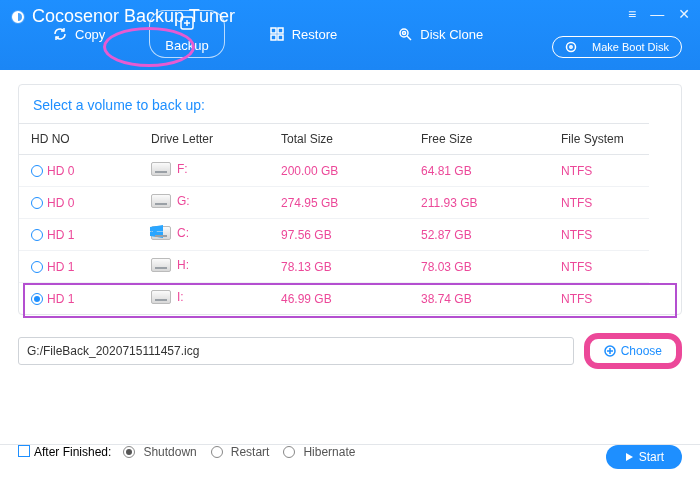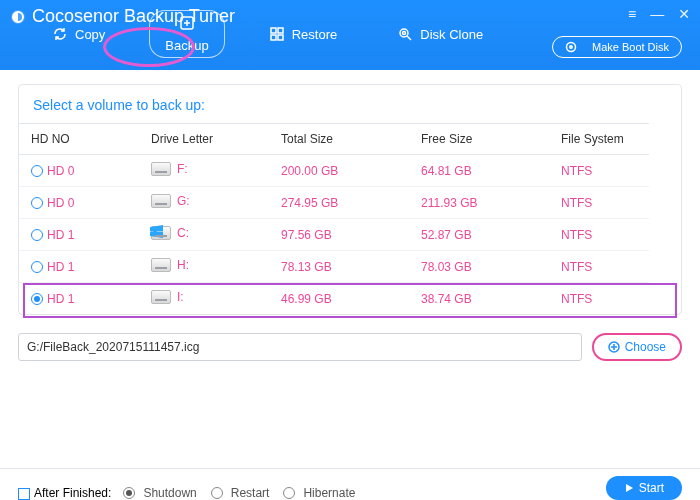--- a/index.html
+++ b/index.html
@@ -131,31 +131,31 @@
     display: flex; align-items: center; gap: 10px;
     font-size: 12px;
   }
   .path-row label { color: #333; }
   .path-input {
     flex: 1; height: 28px;
     border: 1px solid #cfd3d8; border-radius: 3px;
     padding: 0 8px; font-size: 12px; color: #333;
   }
   .choose-btn {
-    border: 2px solid #ec4899; color: #1e8fff;
+    border: 6px solid #ec4899; color: #1e8fff;
     background: #fff; border-radius: 14px;
     padding: 5px 14px; font-size: 12px; cursor: pointer;
     display: flex; align-items: center; gap: 5px;
   }
 
   .footer {
     position: absolute; left: 0; right: 0; bottom: 0;
-    height: 32px;
+    height: 56px;
     border-top: 1px solid #e3e6ea;
-    display: flex; align-items: flex-end;
+    display: flex; align-items: flex-start;
     padding: 0 18px; background: #fff;
     font-size: 12px;
   }
   .chk {
     width: 12px; height: 12px; border: 1.5px solid #1e8fff;
     display: inline-block; margin-right: 4px; vertical-align: middle;
   }
   .foot-opts { display: flex; gap: 14px; margin-left: 12px; }
   .foot-opt { display: flex; align-items: center; gap: 4px; color: #555; }
   .start-btn {

